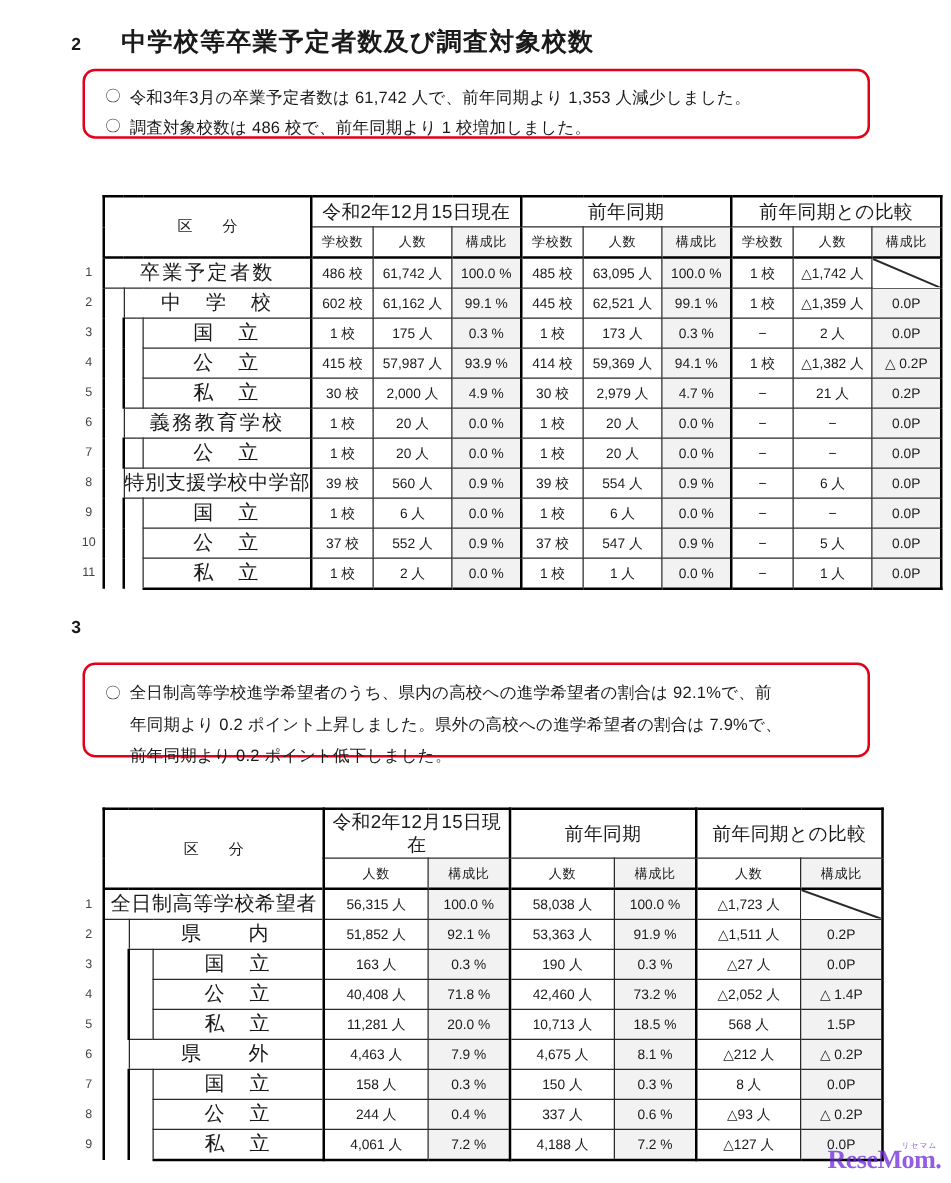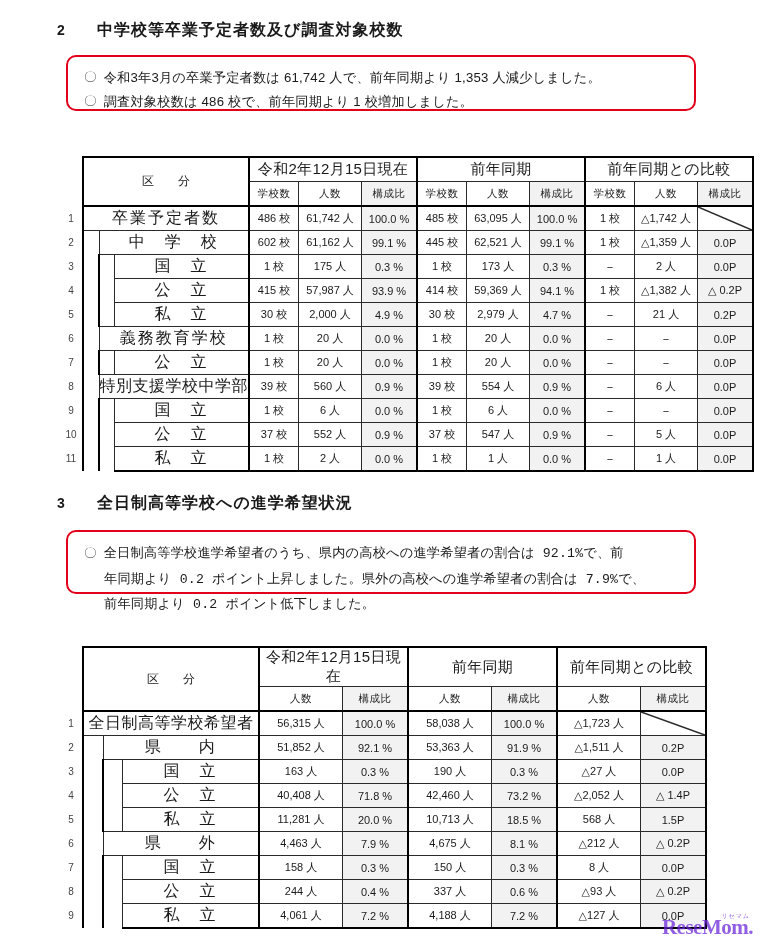--- a/index.html
+++ b/index.html
@@ -30,21 +30,21 @@
     font-size: 15px;
     letter-spacing: 0.5px;
   }
   .section-heading .num {
     width: 40px;
     padding-left: 57px;
     box-sizing: content-box;
     font-size: 14px;
   }
   .section-heading .title {
-    font-size: 16px;
+    font-size: 20px;
     letter-spacing: 1px;
   }
 
   
   .callout {
     border: 2px solid #e2001a;
     border-radius: 10px;
     box-sizing: border-box;
     padding: 9px 14px 9px 16px;
   }
@@ -382,24 +382,23 @@
             <td class="num thickB">−</td>
             <td class="num thickB">1 人</td>
             <td class="num shade thickR thickB">0.0P</td>
           </tr>
         </tbody>
       </table>
   </div>
 
   <div class="section-heading" style="position:absolute; left:0; top:493px;">
     <span class="num">3</span>
-    <span class="title">全日制高等学校への進学希望状況</span>
-  </div>
-
-  <div class="callout" style="position:absolute; left:66px; top:530px; width:630px; height:64px;font-family:Liberation Mono, monospace;">
+  </div>
+
+  <div class="callout" style="position:absolute; left:66px; top:530px; width:630px; height:76px;">
     <div class="para">
       <span class="bullet">〇</span><span>全日制高等学校進学希望者のうち、県内の高校への進学希望者の割合は 92.1%で、前</span>
       <span class="cont">年同期より 0.2 ポイント上昇しました。県外の高校への進学希望者の割合は 7.9%で、</span>
       <span class="cont">前年同期より 0.2 ポイント低下しました。</span>
     </div>
   </div>
 
   <div class="table-wrap" style="left:60px; top:646px;">
     <table class="stat" id="table2">
         <tbody>

